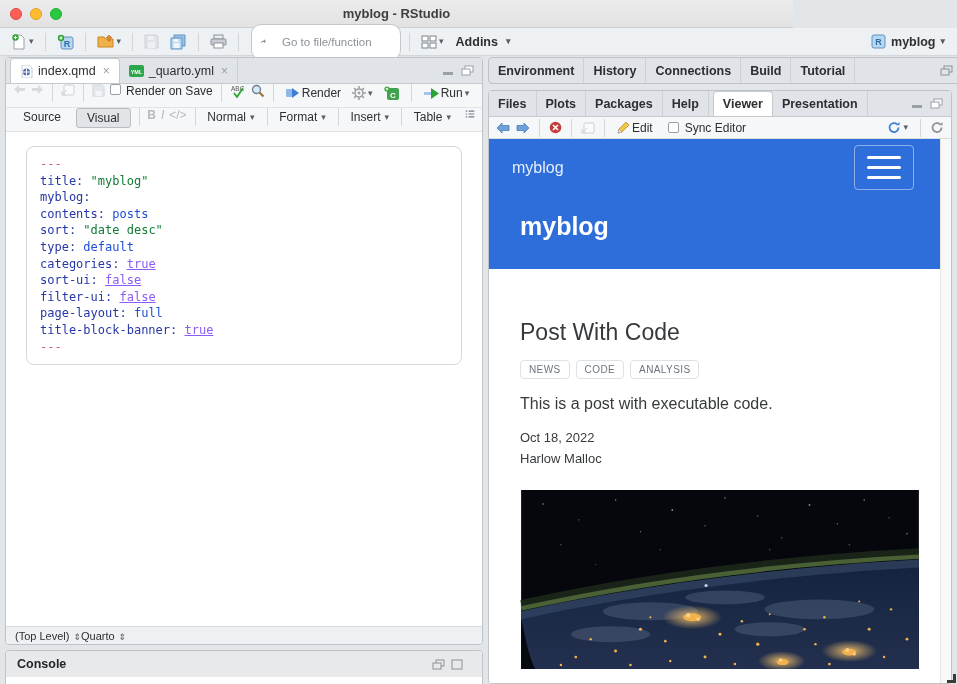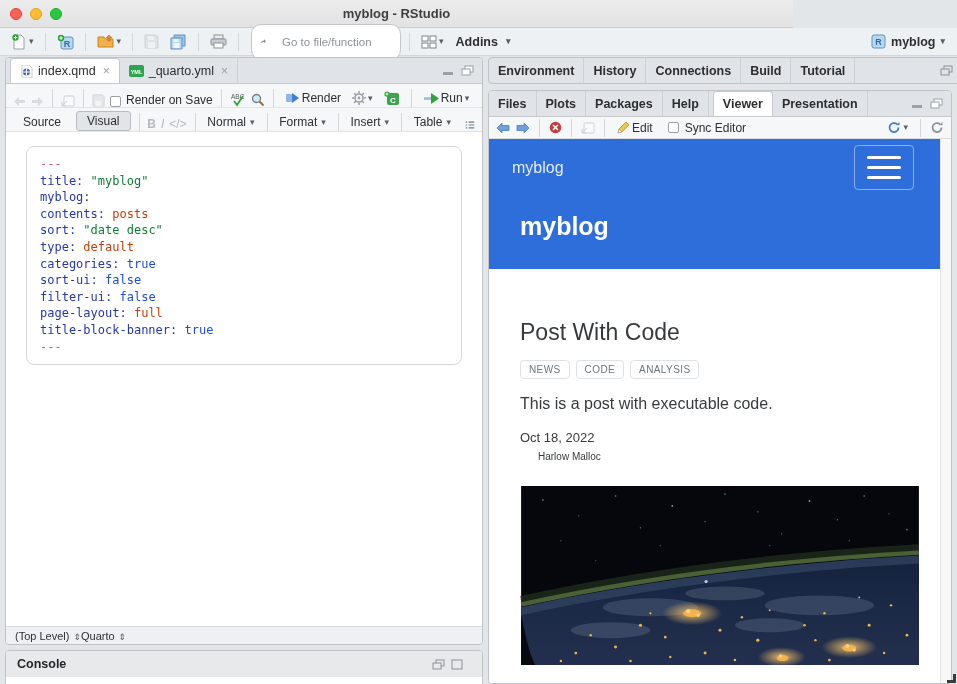--- a/index.html
+++ b/index.html
@@ -45,34 +45,34 @@
   
   .tabstrip { display:flex; align-items:stretch; height:26px; background:#e0e4e8;
               border-bottom:1px solid #c6cacd; font-size:12.5px; color:#2c2e30; }
   .tab { display:flex; align-items:center; gap:5px; padding:0 9px; border-right:1px solid #cdd1d5; }
   .tab.active { background:#fff; border:1px solid #c6cacd; border-bottom:none; border-radius:4px 4px 0 0; margin-left:4px; }
   .tab .close { color:#9aa0a5; font-size:12px; margin-left:2px; }
   .pane-ctl { margin-left:auto; display:flex; align-items:center; gap:6px; padding:0 8px; }
 
   
   .ed-toolbar { height:24px; background:#f5f7f9; border-bottom:1px solid #e1e4e7;
-                display:flex; align-items:flex-end; padding:0 7px; gap:5px; font-size:12px; color:#2d2f31; }
+                display:flex; align-items:flex-start; padding:0 7px; gap:5px; font-size:12px; color:#2d2f31; }
   .chk { width:11px; height:11px; border:1px solid #9ba0a5; border-radius:2px; background:#fff; }
   .lbl { font-size:12px; color:#2d2f31; }
   .mode-btn { padding:2px 10px; font-size:12px; color:#2d2f31; }
   .mode-btn.pressed { background:#e2e5e8; border:1px solid #b9bdc1; border-radius:3px; }
   .fmt-dead { color:#b6babf; font-size:12px; font-style:normal; }
   .dd { display:flex; align-items:center; gap:4px; padding:2px 4px; font-size:12px; color:#2d2f31; }
 
   
   .ed-body { position:relative; height:437px; background:#fff; }
   .yaml-box { margin:14px 20px; border:1px solid #d6d6d6; border-radius:8px; padding:9px 13px;
               font-family:"DejaVu Sans Mono", monospace; font-size:12px; line-height:16.6px; }
   .tk-pp { color:#d2568c; } .tk-key { color:#2637a8; } .tk-str { color:#0f7d34; }
-  .tk-bool { color:#1d4ed8; } .tk-pln { color:#c2410c; }
+  .tk-bool { color:#8b5cf6;text-decoration:underline; } .tk-pln { color:#1d4ed8; }
 
   .statusbar { position:absolute; left:0; bottom:0; width:100%; height:18px; background:#eef1f3;
                border-top:1px solid #d8dbde; display:flex; align-items:center; 
                padding:0 9px; font-size:11px; color:#2d2f31; }
   .updown { font-size:9px; color:#555; margin-left:4px; }
 
   
   .console-hdr { height:26px; background:#e7e9eb; display:flex; align-items:center;
                  padding:0 11px; font-size:12.5px; font-weight:bold; color:#232527; }
 
@@ -98,21 +98,21 @@
   .blog-banner { height:73px; padding:16px 0 0 31px; }
   .blog-banner .banner-title { color:#fff; font-size:25px; font-weight:bold; }
 
   .blog-main { padding:0 20px 0 31px; color:#373a3c; }
   .post-title { font-size:23px; font-weight:normal; margin-top:50px; color:#373a3c; }
   .badges { display:flex; gap:6px; margin-top:14px; }
   .badge { border:1px solid #dee2e6; border-radius:4px; padding:3px 8px; font-size:10px;
            color:#6c757d; letter-spacing:.4px; }
   .post-desc { font-size:16px; margin-top:16px; }
   .post-date { font-size:13px; margin-top:17px; }
-  .post-author { font-size:10px; margin-top:6px;margin-left:18px; }
+  .post-author { font-size:13px; margin-top:6px; }
   .post-image { margin-top:24px; width:400px; height:179px; overflow:hidden; }
 
   
   .grip { position:absolute; right:1px; bottom:1px; width:9px; height:9px;
           border-right:3px solid #3a3a3a; border-bottom:3px solid #3a3a3a; }
 
   svg { display:block; }
 </style>
 </head>
 <body>

